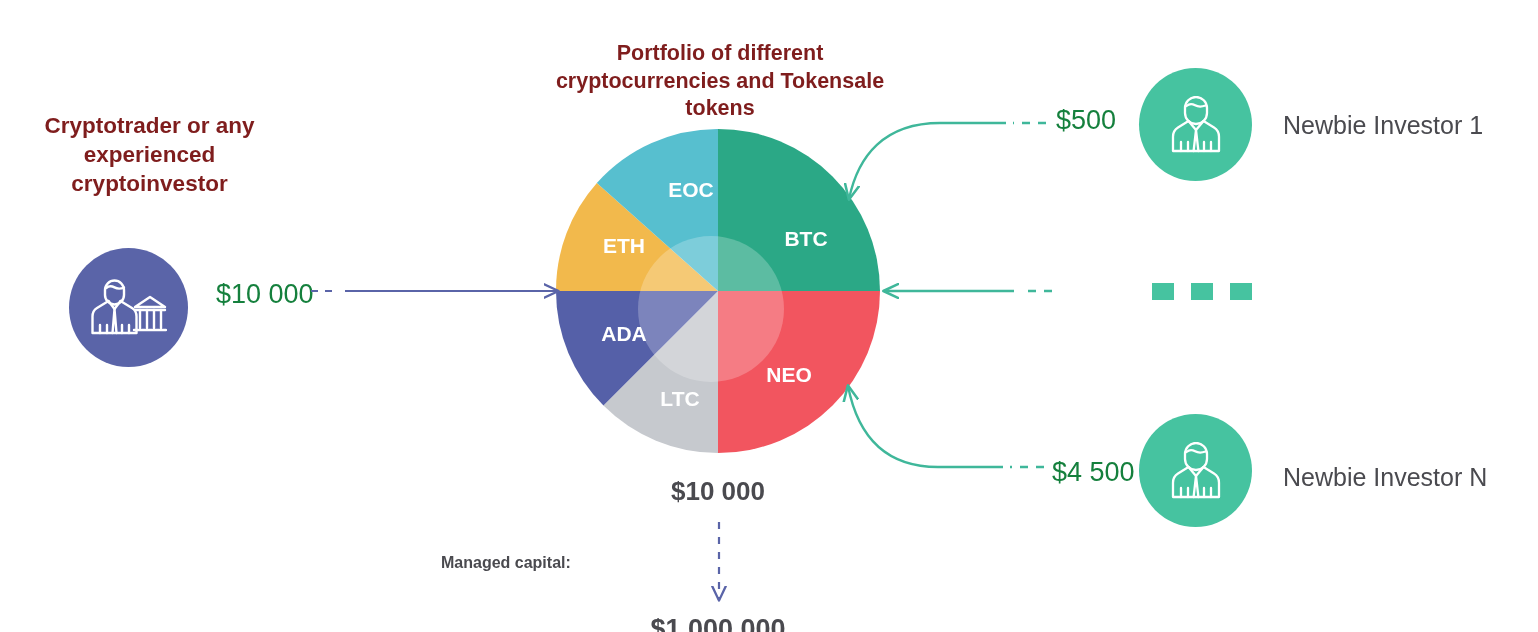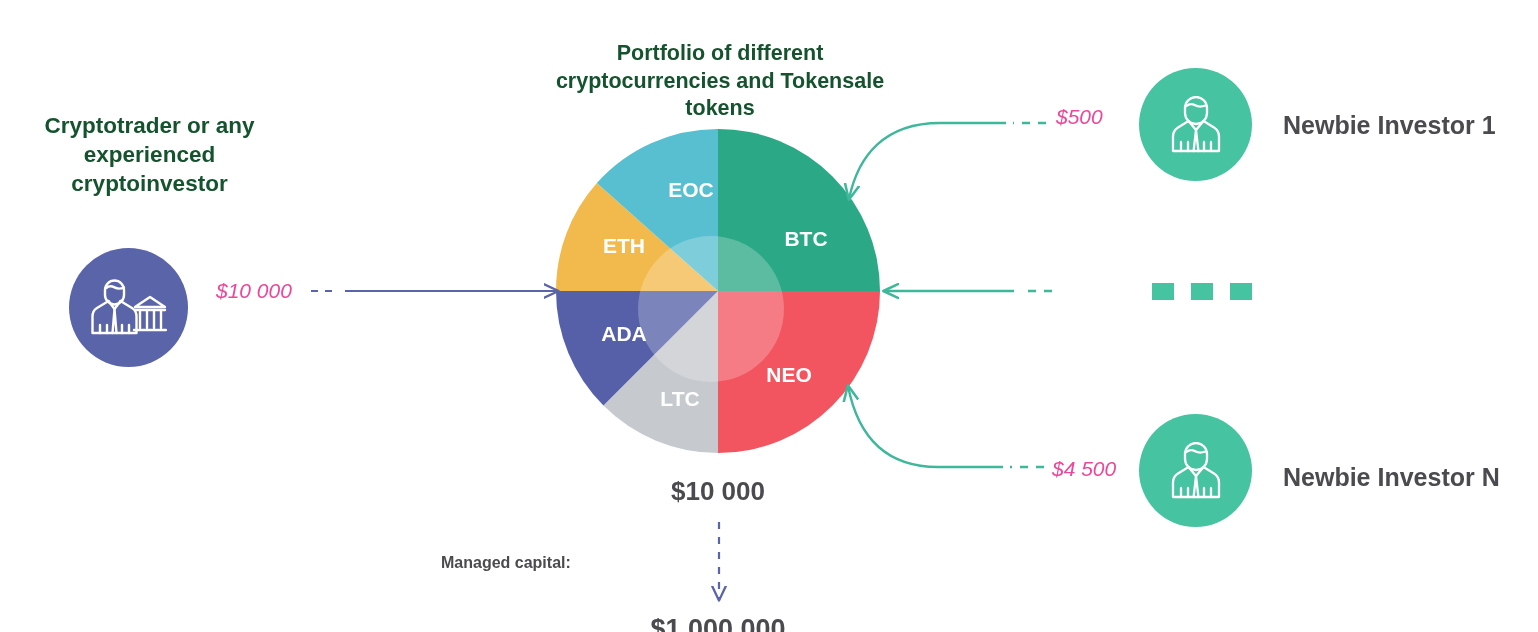--- a/index.html
+++ b/index.html
@@ -16,34 +16,33 @@
     width: 1538px;
     height: 632px;
     overflow: hidden;
     background: #ffffff;
   }
 
   
   .heading {
     position: absolute;
     font-weight: bold;
-    color: #14532d;
+    color: #7f1d1d;
     line-height: 1.28;
     text-align: center;
   }
   .amount-label {
     position: absolute;
-    color: #ec4899;
-    font-size: 21px;
+    color: #15803d;
+    font-size: 27px;
     white-space: nowrap;
-    font-style: italic;
   }
   .person-label {
     position: absolute;
-    font-weight: bold;
+    font-weight: normal;
     color: #4a4a4f;
     font-size: 25px;
     white-space: nowrap;
   }
 
   #title-portfolio {
     left: 540px;
     top: 40px;
     width: 360px;
     font-size: 21.5px;

